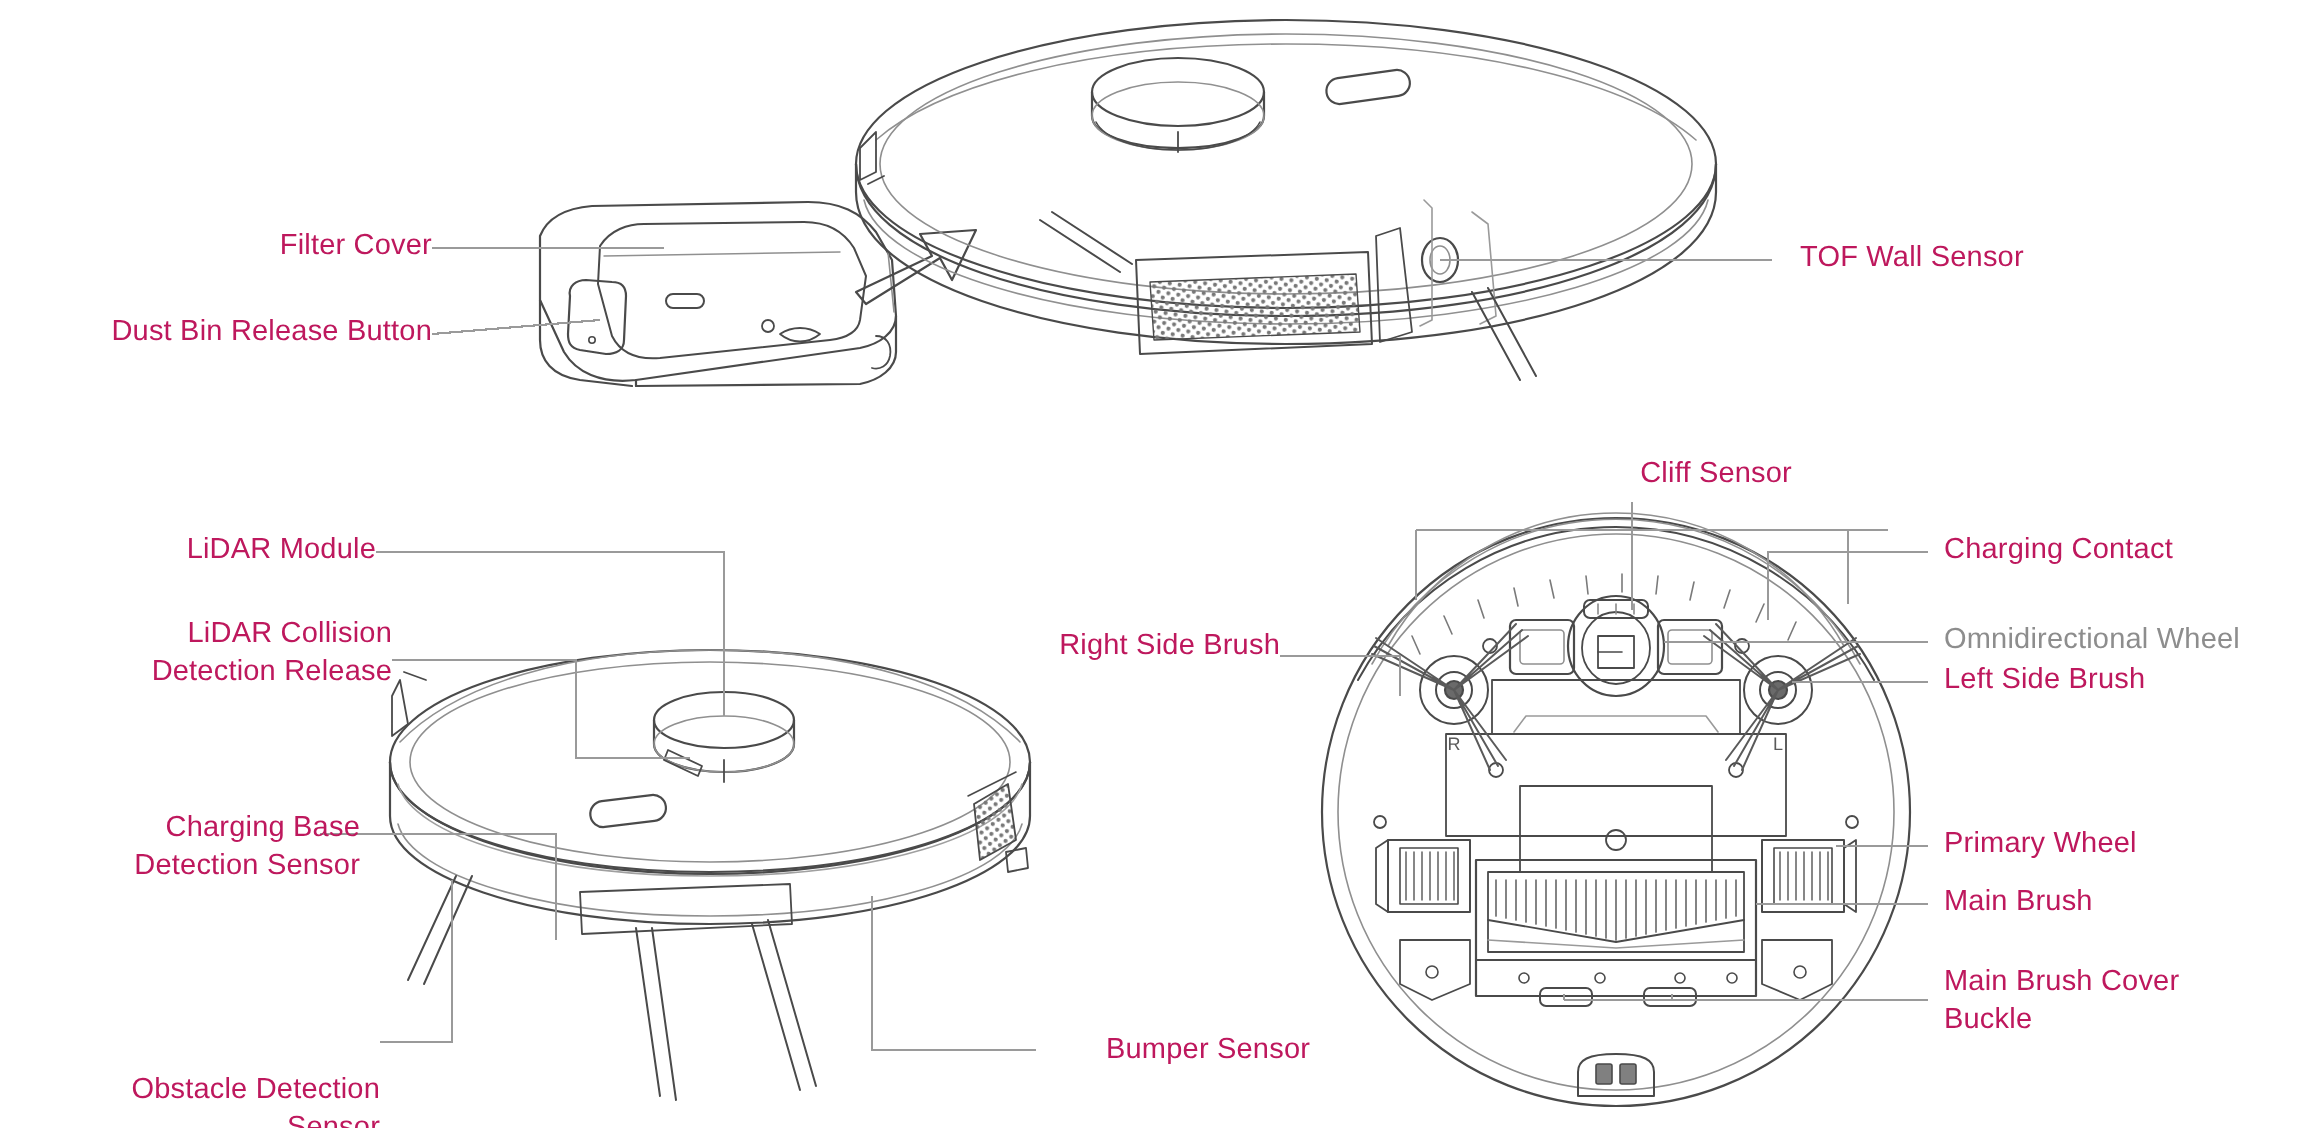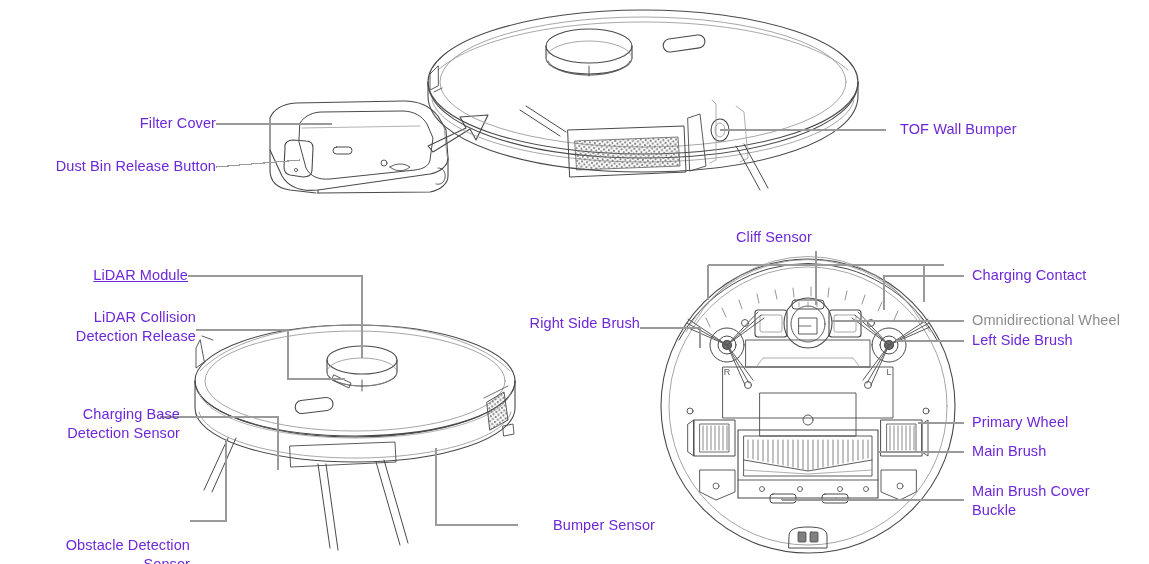--- a/index.html
+++ b/index.html
@@ -1,23 +1,23 @@
 <!DOCTYPE html>
 <html><head>
 <meta charset="utf-8">
 <style>
   html,body{margin:0;padding:0;background:#fff;}
   body{width:1149px;height:564px;position:relative;overflow:hidden;
        font-family:"Liberation Sans","DejaVu Sans",sans-serif;}
   #stage{position:absolute;left:0;top:0;width:1149px;height:564px;}
   svg.art{position:absolute;left:0;top:0;width:1149px;height:564px;overflow:visible;}
-  .lbl{position:absolute;font-size:14.5px;color:#6d28d9;line-height:19px;white-space:pre-line;letter-spacing:.1px;}
+  .lbl{position:absolute;font-size:14.5px;color:#be185d;line-height:19px;white-space:pre-line;letter-spacing:.1px;}
   .lbl.dim{color:#8d8d8d;}
   .lbl.r{text-align:right;}
-  .lbl.c{text-align:left;}
+  .lbl.c{text-align:right;}
 </style>
 </head>
 <body>
 
 <div id="stage">
 
   <svg class="art" viewBox="0 0 1149 564">
     <defs>
       <g id="sbrush">
         <circle r="17" fill="none" stroke="#4a4a4a" stroke-width="1"></circle>
@@ -258,23 +258,23 @@
     </g>
 
     <text x="727" y="375" font-family="Liberation Sans, sans-serif" font-size="9" fill="#5a5a5a" text-anchor="middle">R</text>
     <text x="889" y="375" font-family="Liberation Sans, sans-serif" font-size="9" fill="#5a5a5a" text-anchor="middle">L</text>
   </svg>
 
   <div class="lbl r" style="left:30px;top:114px;width:186px;">Filter Cover</div>
 
   <div class="lbl r" style="left:10px;top:157px;width:206px;">Dust Bin Release Button</div>
 
-  <div class="lbl" style="left:900px;top:120px;width:230px;">TOF Wall Bumper</div>
-
-  <div class="lbl r" style="left:8px;top:266px;width:180px;text-decoration:underline;">LiDAR Module</div>
+  <div class="lbl" style="left:900px;top:120px;width:230px;">TOF Wall Sensor</div>
+
+  <div class="lbl r" style="left:8px;top:266px;width:180px;">LiDAR Module</div>
 
   <div class="lbl r" style="left:8px;top:308px;width:188px;">LiDAR Collision
 Detection Release</div>
 
   <div class="lbl r" style="left:0px;top:405px;width:160px;margin-left:20px;">Charging Base
 Detection Sensor</div>
 
   <div class="lbl r" style="left:10px;top:500px;width:180px;margin-top:36px;">Obstacle Detection
 Sensor</div>
 

